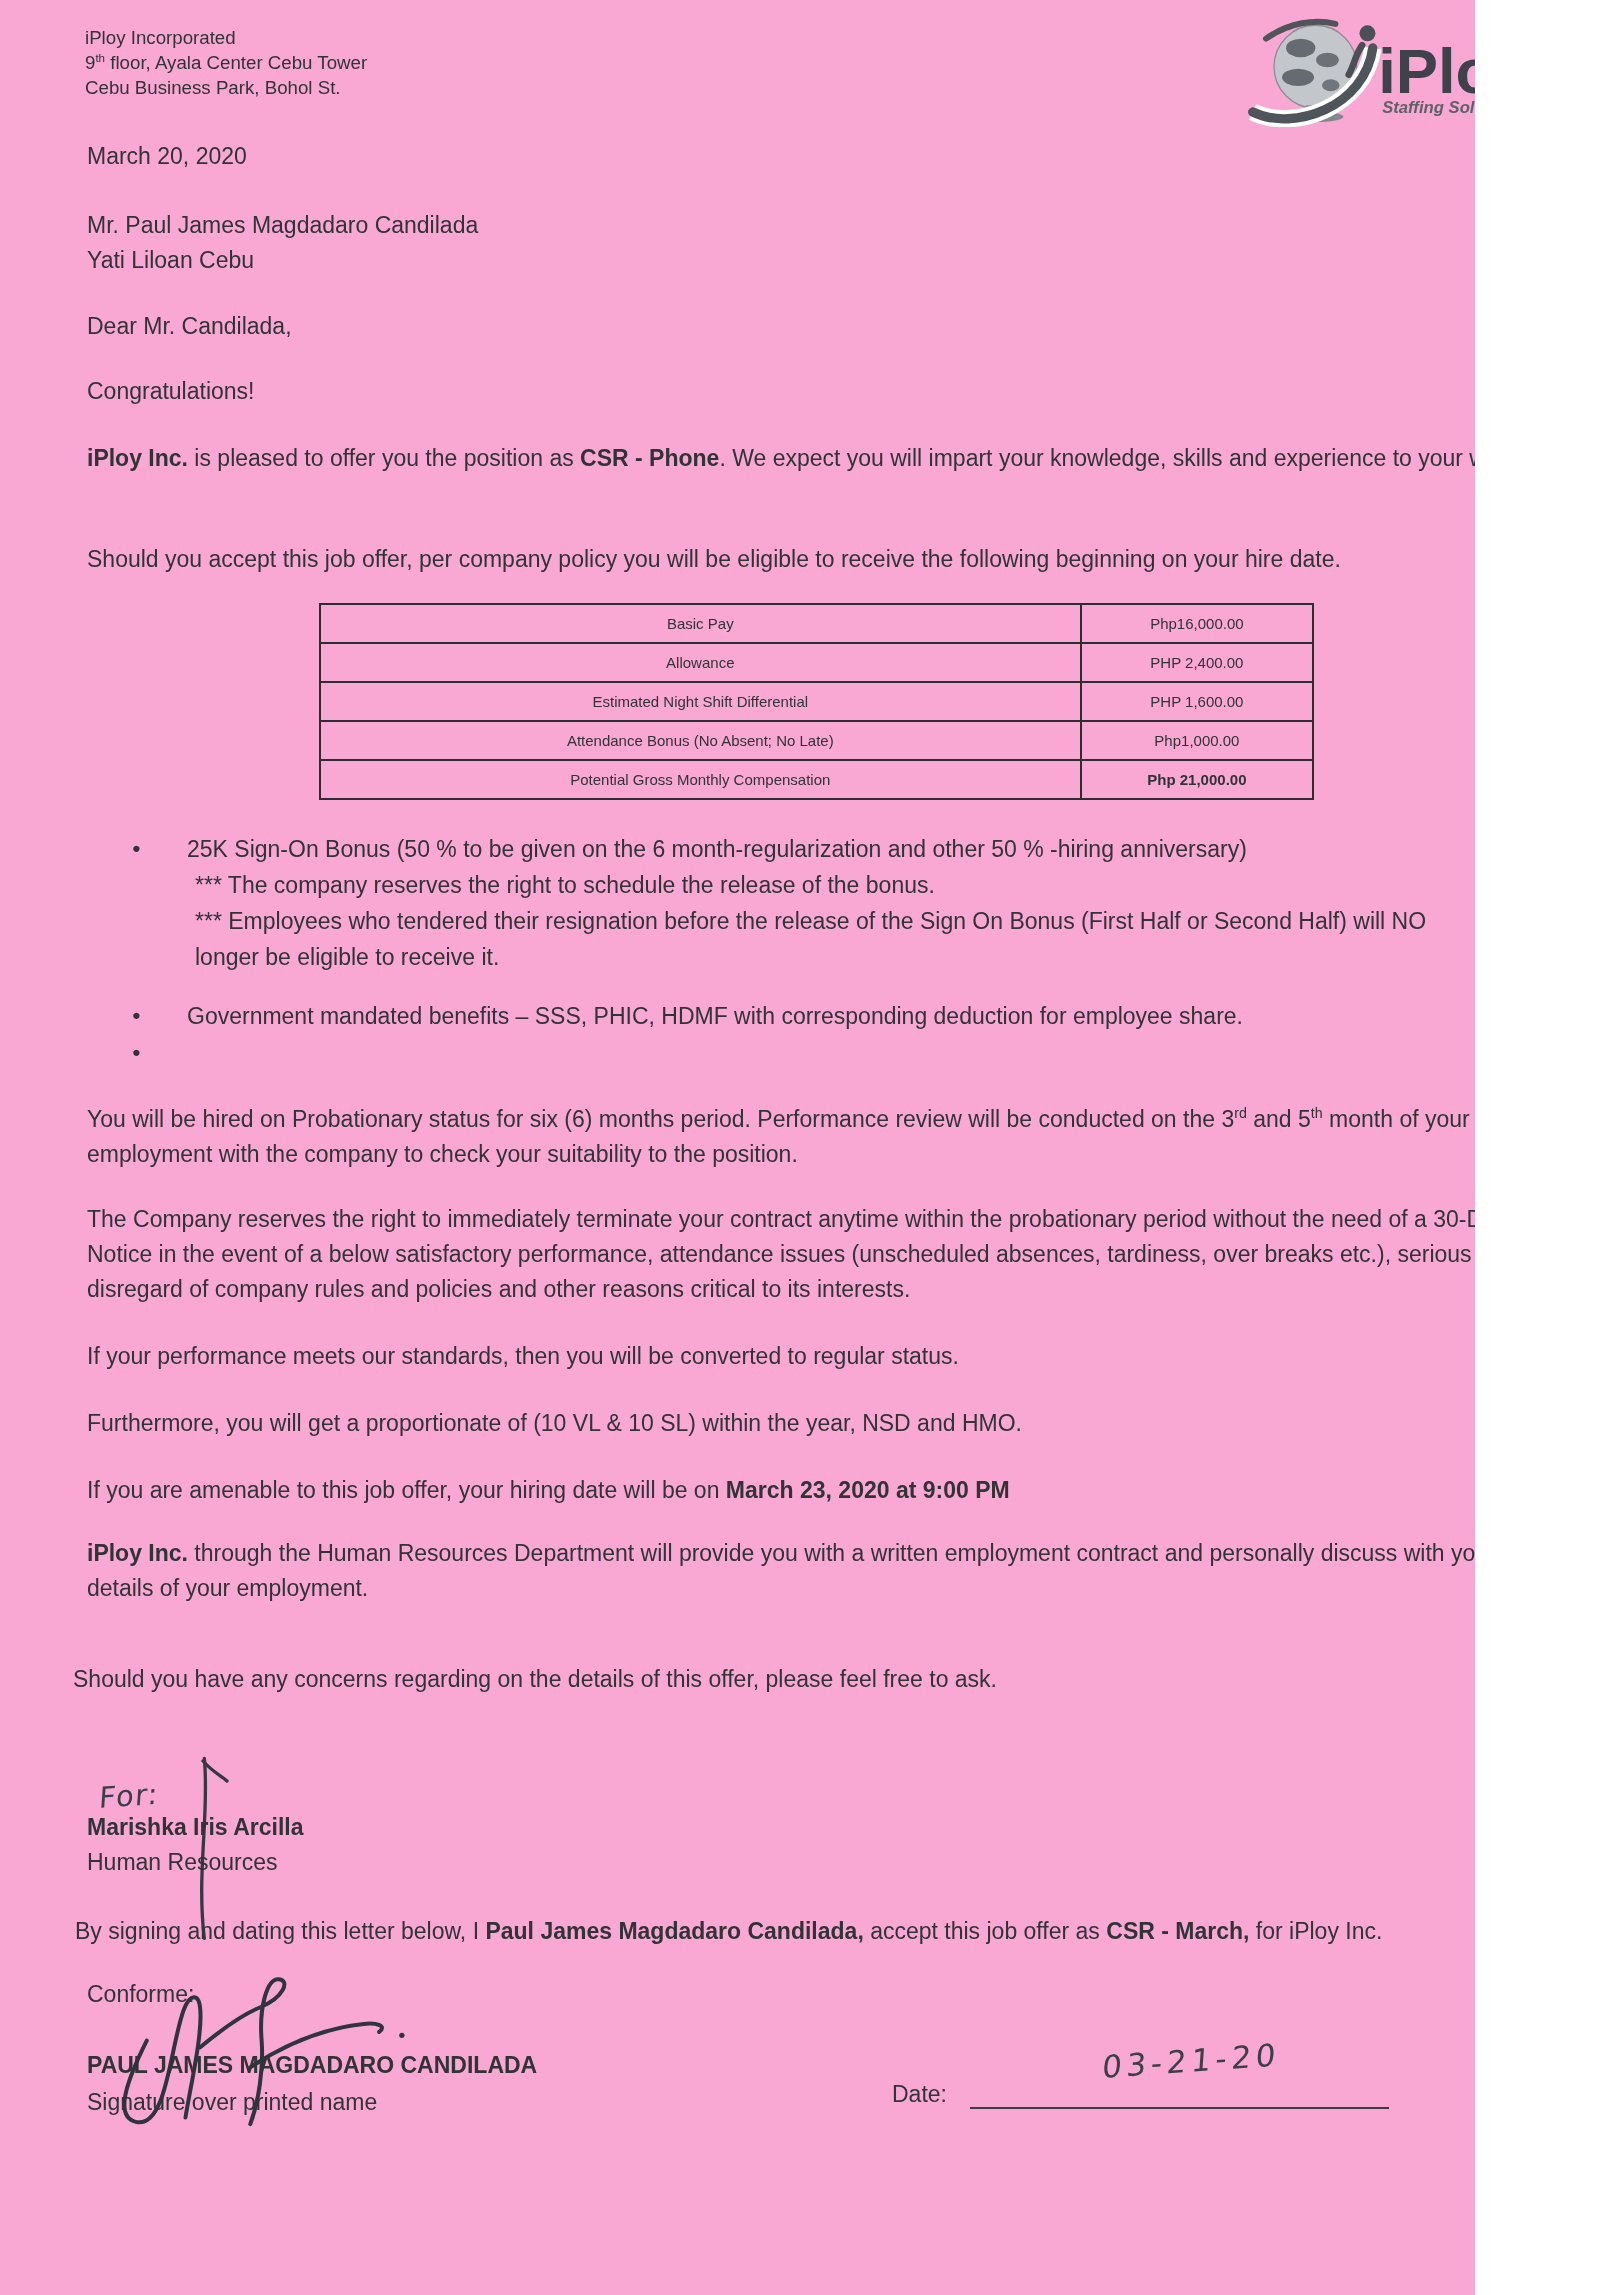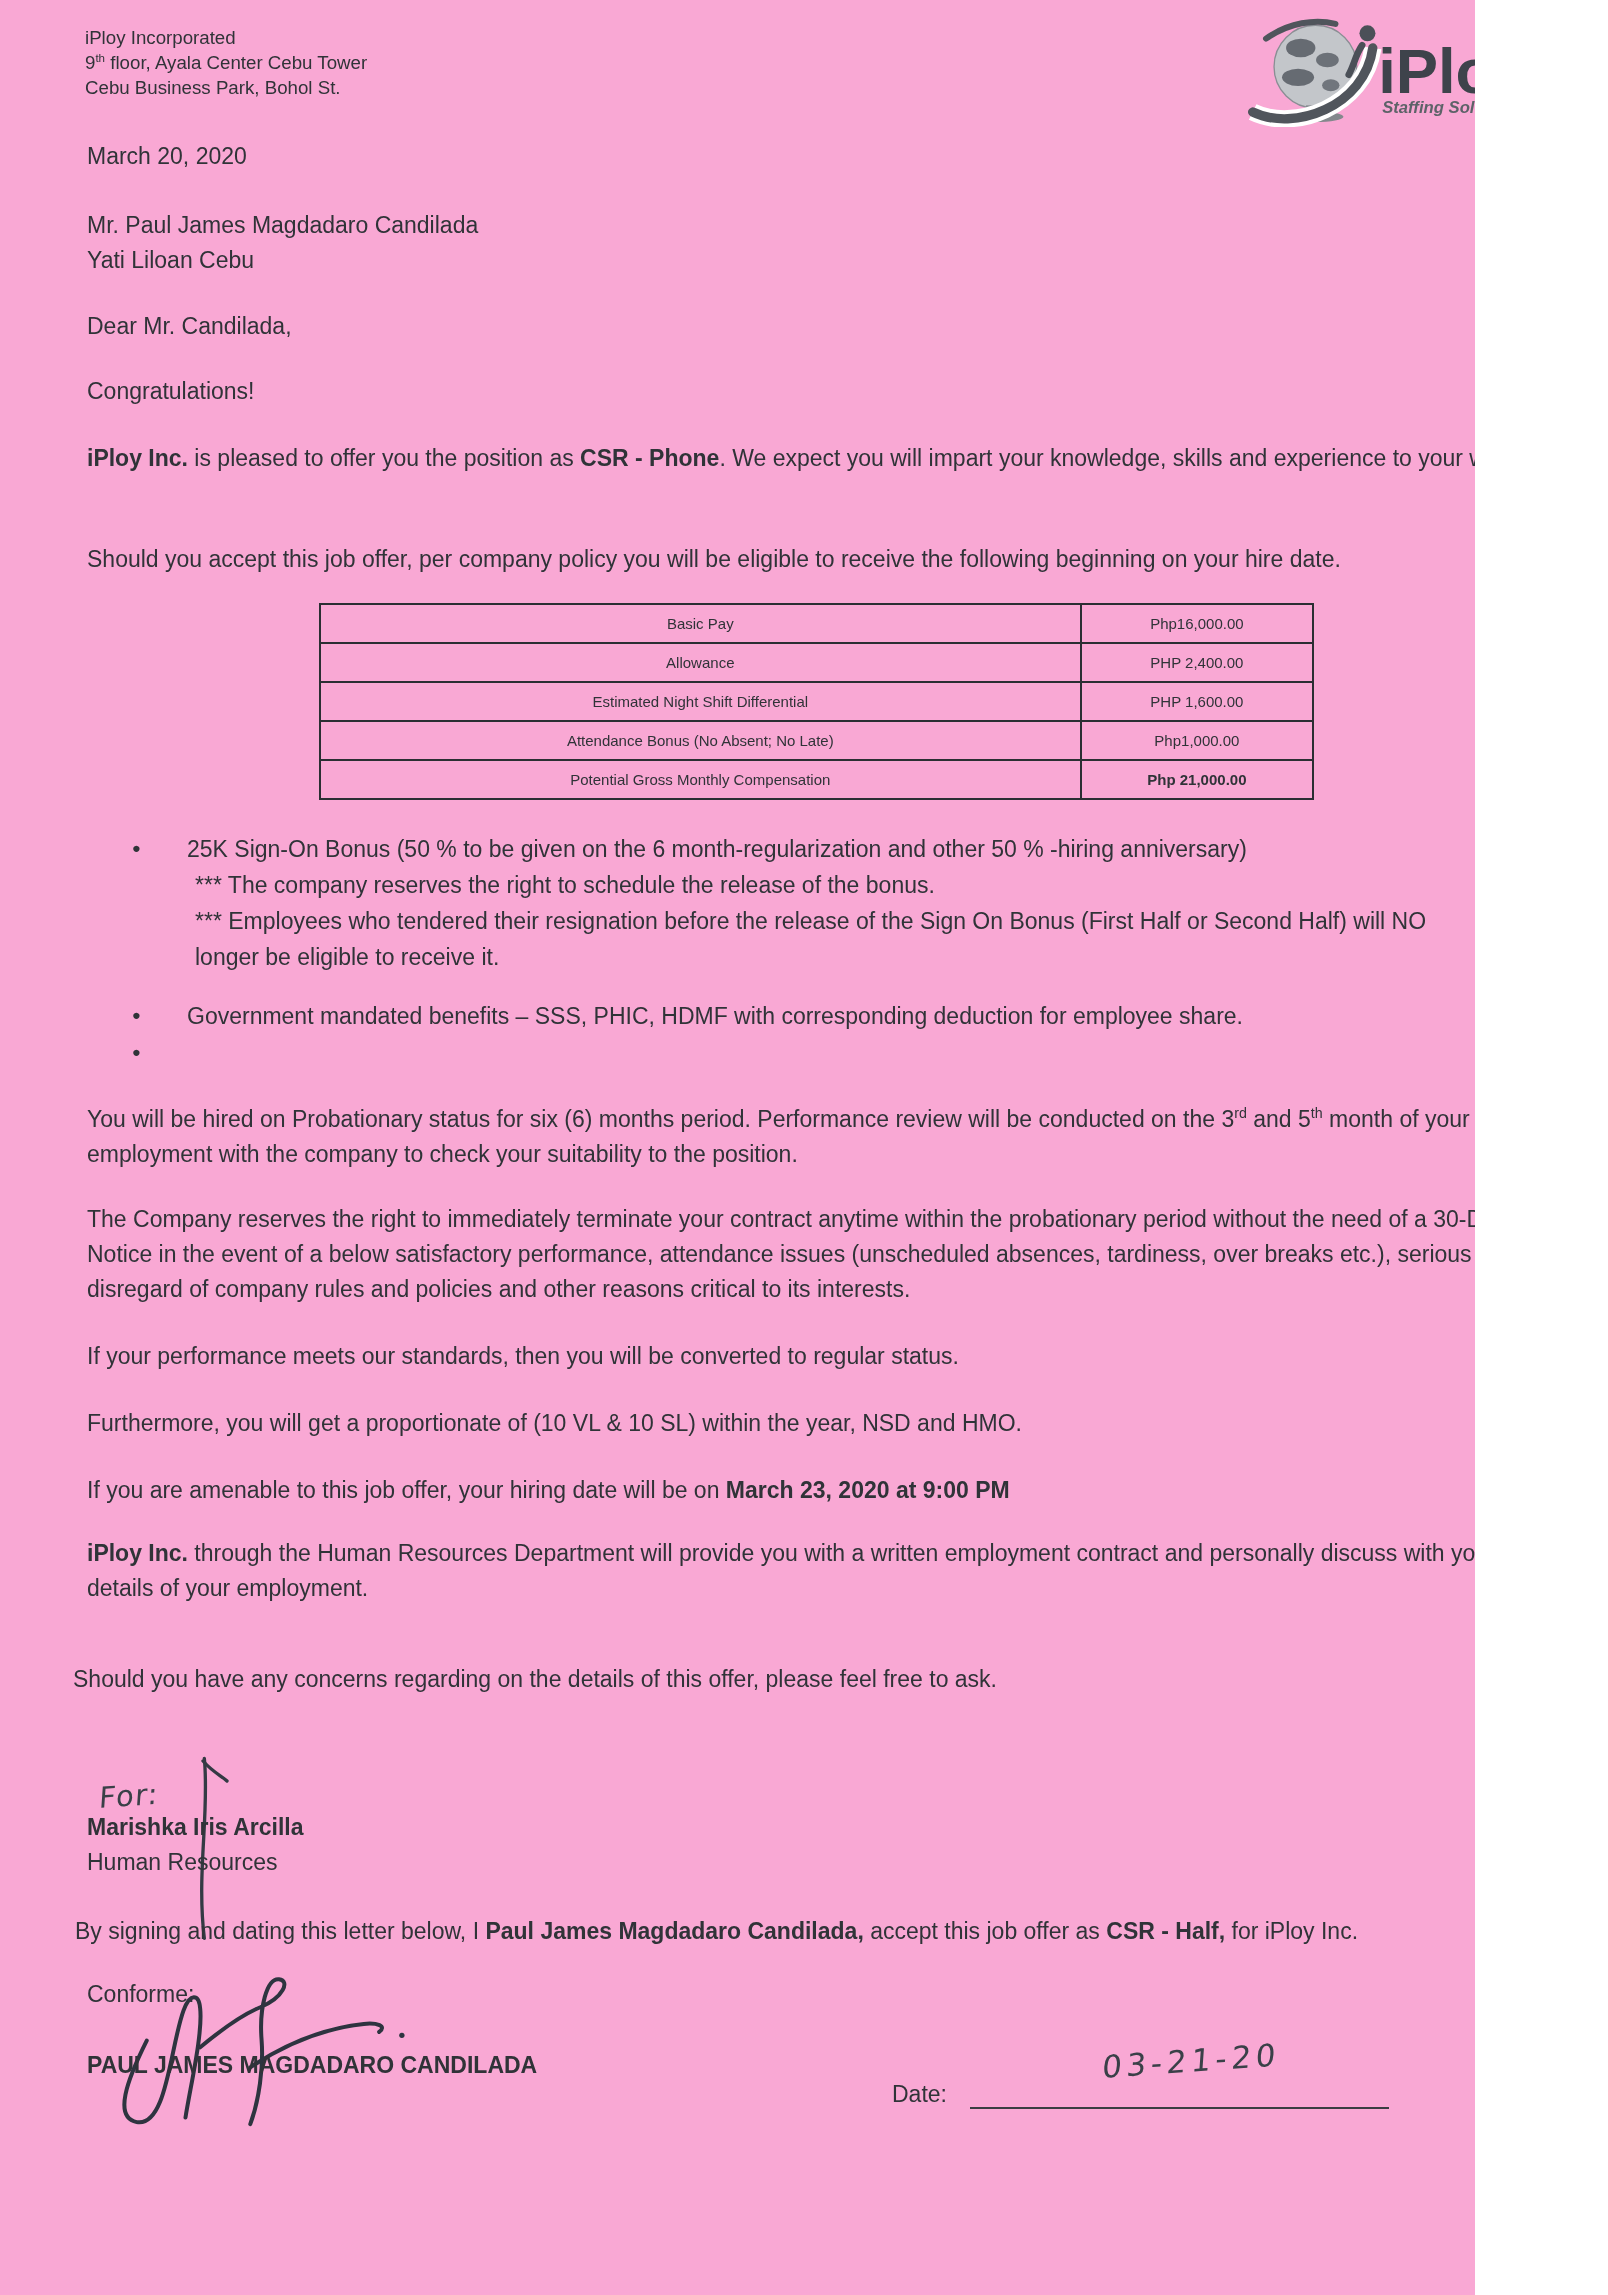--- a/index.html
+++ b/index.html
@@ -163,32 +163,33 @@
   <div class="abs hand hand-for">For:</div>
   <svg class="abs" style="left:187px;top:1753px;" width="60" height="200" viewBox="0 0 90 300">
     <path d="M 24 12 C 40 30 52 34 60 42" fill="none" stroke="#343a44" stroke-width="5" stroke-linecap="round"></path>
     <path d="M 26 8 C 34 90 14 180 26 278" fill="none" stroke="#343a44" stroke-width="5" stroke-linecap="round"></path>
   </svg>
 
   <div class="abs para b" style="top:1810px;">Marishka Iris Arcilla</div>
   <div class="abs para" style="top:1845px;">Human Resources</div>
 
   <div class="abs para" style="top:1914px;left:75px;">
-    <span>By signing and dating this letter below, I </span><span class="b">Paul James Magdadaro Candilada,</span><span> accept this job offer as </span><span class="b">CSR - Half,</span><span> for iPloy Inc.</span>
+    <span>By signing and dating this letter below, I </span><span class="b">Paul James Magdadaro Candilada,</span><span> accept this job offer as </span><span class="b">CSR - March,</span><span> for iPloy Inc.</span>
   </div>
 
   <div class="abs para" style="top:1977px;">Conforme:</div>
 
   <svg class="abs" style="left:100px;top:1967px;" width="374" height="174" viewBox="0 0 560 260">
     <path d="M 70 110 C 40 170 20 225 55 232 C 100 240 105 120 125 65 C 135 38 148 40 150 62 C 154 100 135 180 128 225" fill="none" stroke="#2e3440" stroke-width="6" stroke-linecap="round"></path>
     <path d="M 150 120 C 180 95 215 70 240 60 C 275 45 285 20 268 18 C 250 16 238 60 242 110 C 245 150 238 200 225 235" fill="none" stroke="#2e3440" stroke-width="6" stroke-linecap="round"></path>
     <path d="M 225 150 C 270 120 330 92 395 85 C 415 83 430 88 418 97" fill="none" stroke="#2e3440" stroke-width="6" stroke-linecap="round"></path>
     <circle cx="452" cy="102" r="4" fill="#2e3440"></circle>
   </svg>
 
   <div class="abs para b" style="top:2048px;">PAUL JAMES MAGDADARO CANDILADA</div>
+  <div class="abs para" style="top:2085px;">Signature over printed name</div>
 
   <div class="abs" style="left:892px;top:2081px;">Date:</div>
   <div class="abs hand hand-date">03-21-20</div>
   <div class="abs date-underline"></div>
 
 </div>
 
 
 </body></html>

